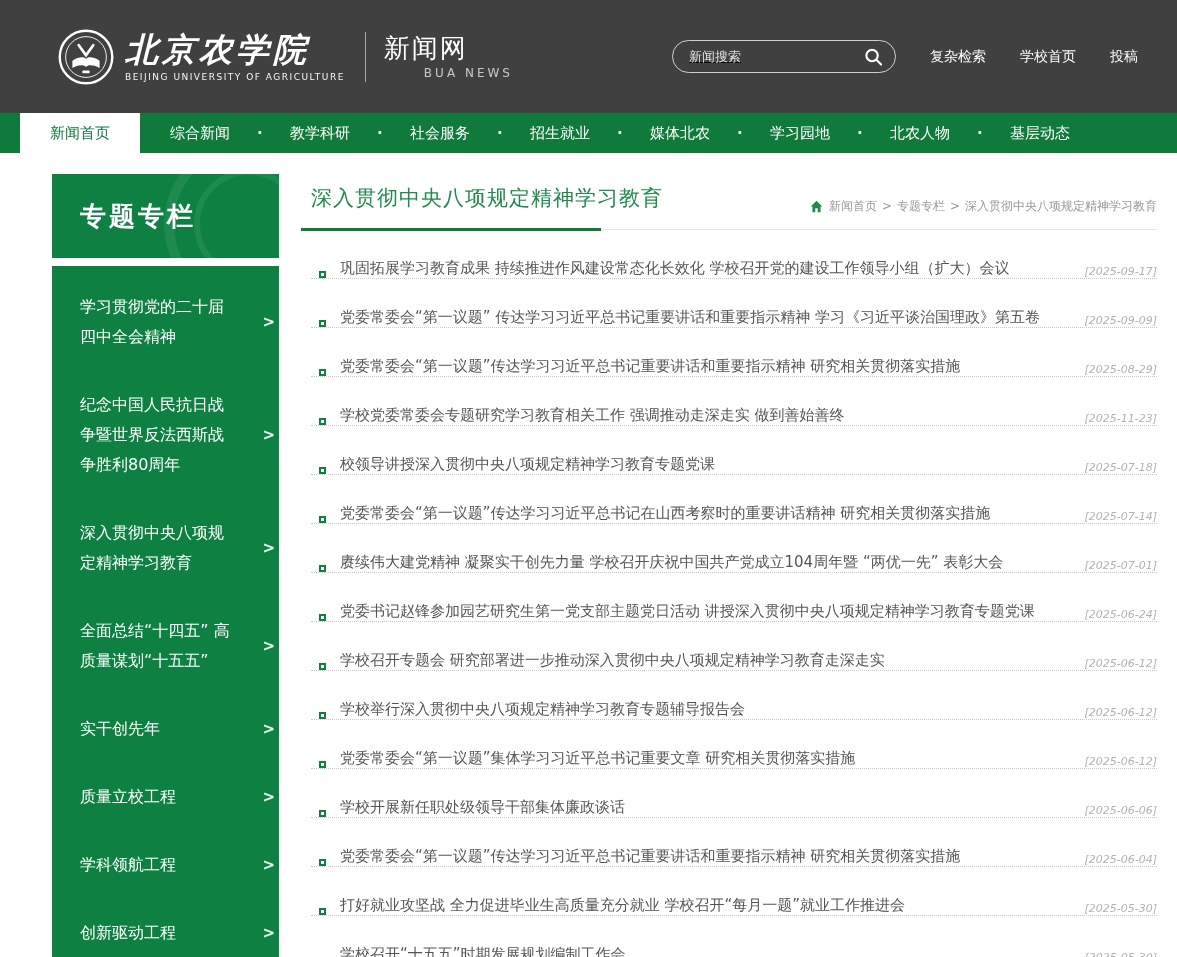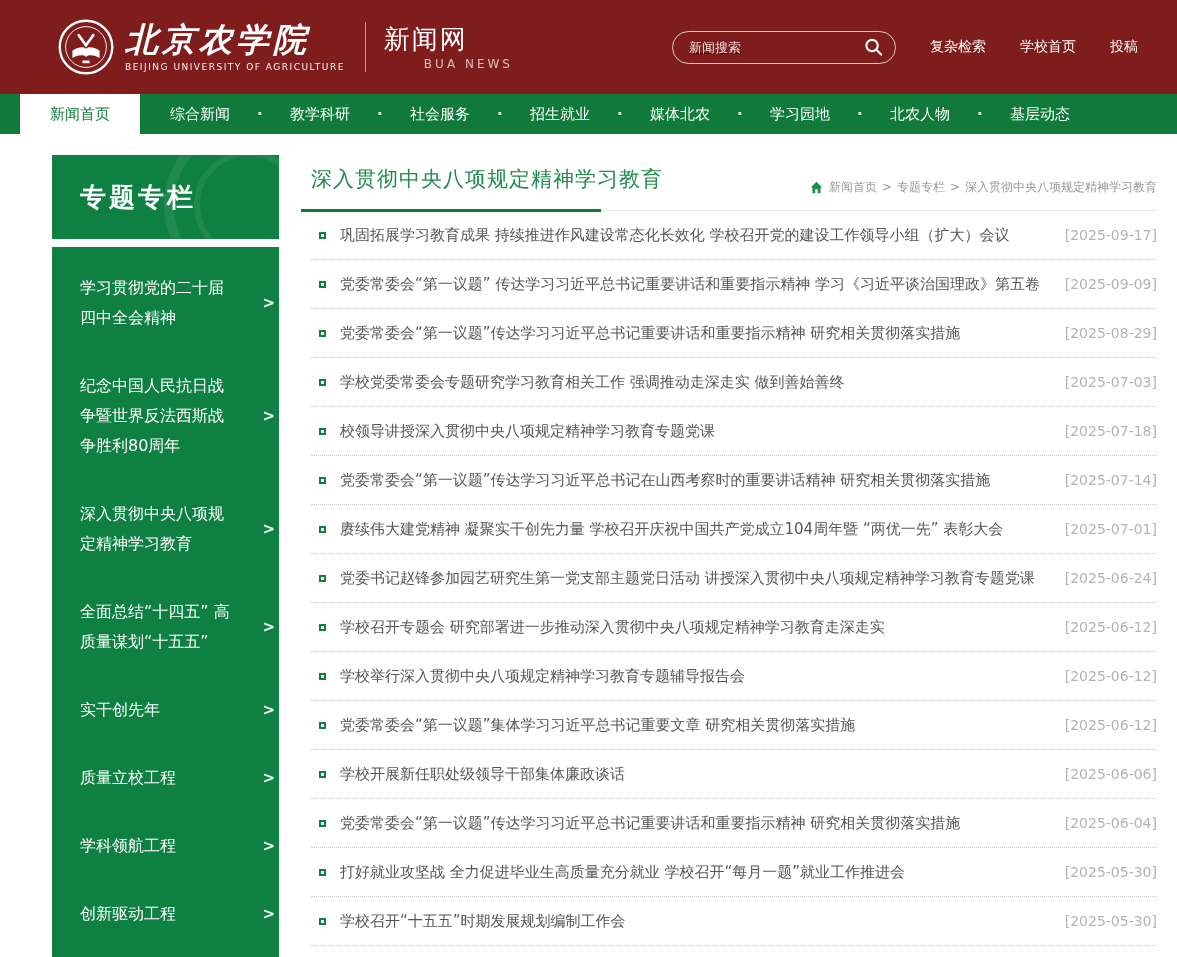--- a/index.html
+++ b/index.html
@@ -2,21 +2,21 @@
 <html><head>
 <meta charset="utf-8">
 <style>
   * { margin:0; padding:0; box-sizing:border-box; }
   html,body { background:#ffffff; }
   body { font-family:"DejaVu Sans","Liberation Sans",sans-serif; }
   .page { position:relative; width:1177px; height:957px; overflow:hidden; background:#fff; }
 
   
   .site-header {
-    height:94px; background:#7f1d1d; display:flex; align-items:center;
+    height:113px; background:#404040; display:flex; align-items:center;
     padding:0 39px 0 57px;
   }
   .logo-group { display:flex; align-items:center; cursor:pointer; }
   .emblem { width:58px; height:58px; flex:0 0 auto; margin-right:10px; }
   .logo-text .cn {
     color:#fff; font-size:33px; font-weight:bold; letter-spacing:4px;
     font-style:italic; line-height:36px; white-space:nowrap;
   }
   .logo-text .en {
     color:rgba(255,255,255,.95); font-size:9px; letter-spacing:1.5px;
@@ -99,32 +99,32 @@
     font-size:12px; color:#999;
   }
   .breadcrumb .home-icon { line-height:0; margin-right:6px; }
   .breadcrumb ol { list-style:none; display:flex; }
   .breadcrumb li { cursor:pointer; white-space:nowrap; }
   .breadcrumb li:nth-of-type(n+2)::before { content:"\003E"; margin:0 5px; color:#999; }
 
   
   .news-list { list-style:none; padding-left:10px; }
   .news-list li {
-    display:flex; align-items:center; height:49px;
+    display:flex; align-items:flex-end; height:49px;
     border-bottom:1px dotted #c9c9c9; cursor:pointer;
   }
   .bullet {
     width:7px; height:7px; border:2px solid #0d8043; background:#fff;
     flex:0 0 auto; margin:0 14px 0 8px;
   }
   .news-title {
     color:#555; font-size:15px; text-decoration:none; white-space:nowrap;
     overflow:hidden; text-overflow:ellipsis;
   }
-  .news-date { margin-left:auto; color:#b3b3b3; font-size:14px; white-space:nowrap; padding-left:20px; }
+  .news-date { margin-left:auto; color:#b3b3b3; font-size:11px; white-space:nowrap; padding-left:20px;font-style:italic; }
 </style>
 </head>
 <body>
 
 <div class="page">
 
   <header class="site-header">
     <div class="logo-group">
       <div class="emblem">
         <svg viewBox="0 0 64 64" width="58" height="58">
@@ -278,21 +278,21 @@
 
           <li>
             <span class="bullet"></span>
             <a class="news-title">党委常委会“第一议题”传达学习习近平总书记重要讲话和重要指示精神 研究相关贯彻落实措施</a>
             <span class="news-date">[2025-08-29]</span>
           </li>
 
           <li>
             <span class="bullet"></span>
             <a class="news-title">学校党委常委会专题研究学习教育相关工作 强调推动走深走实 做到善始善终</a>
-            <span class="news-date">[2025-07-03]</span>
+            <span class="news-date">[2025-11-23]</span>
           </li>
 
           <li>
             <span class="bullet"></span>
             <a class="news-title">校领导讲授深入贯彻中央八项规定精神学习教育专题党课</a>
             <span class="news-date">[2025-07-18]</span>
           </li>
 
           <li>
             <span class="bullet"></span>

